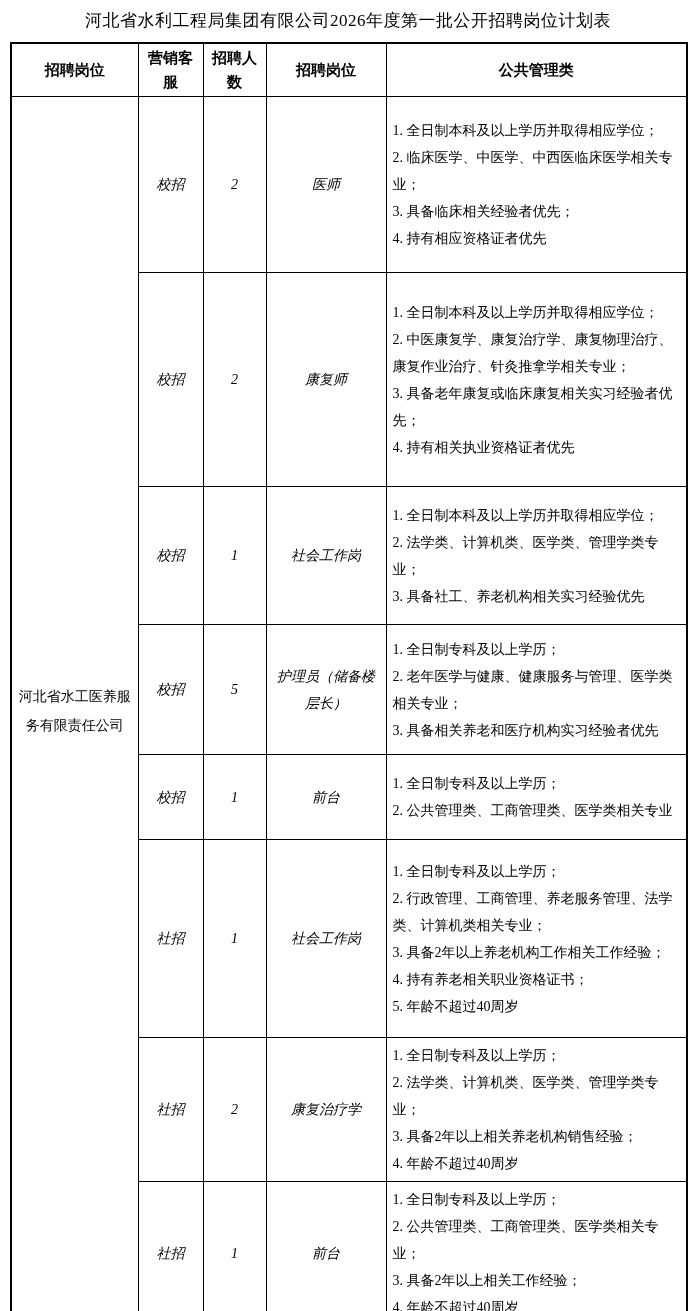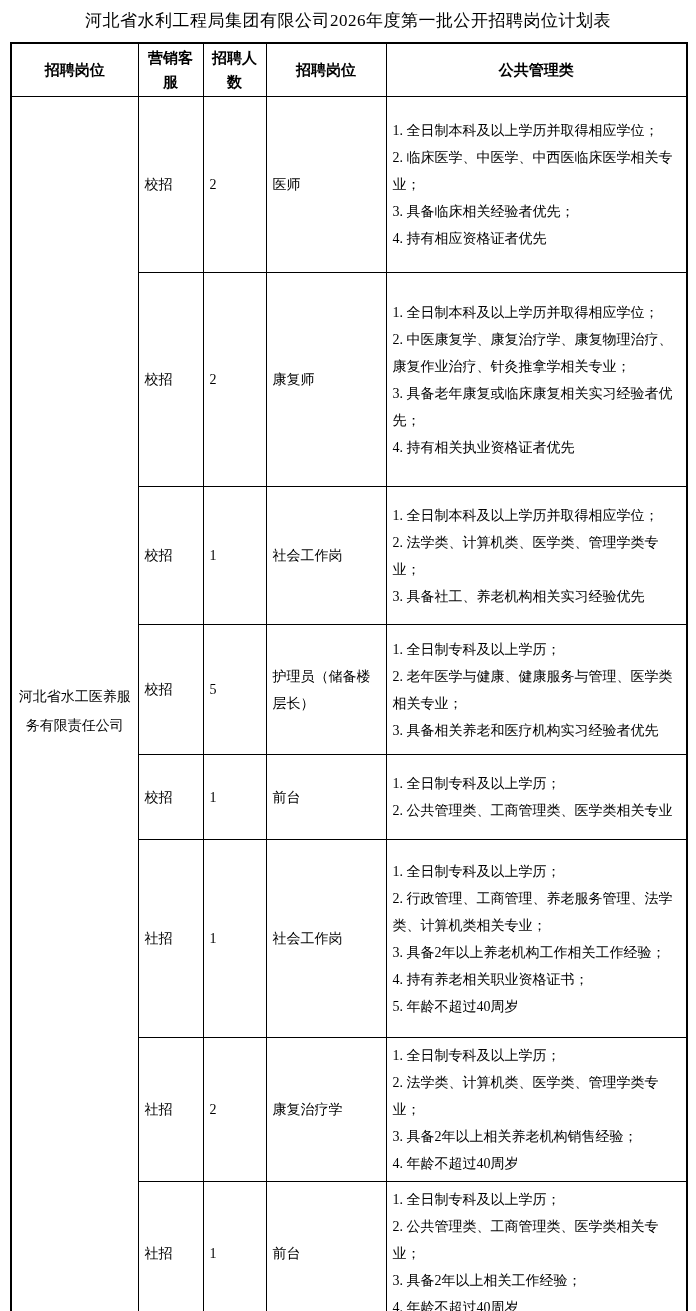--- a/index.html
+++ b/index.html
@@ -43,22 +43,23 @@
     text-align: center;
     height: 51px;
     line-height: 24px;
     padding: 2px 4px;
   }
   table.recruit td {
     font-size: 14px;
     padding: 4px 6px;
   }
   td.center-cell {
-    text-align: left;
+    text-align: center;
     line-height: 27px;
+    font-style: italic;
   }
   td.company-cell {
     text-align: center;
     line-height: 29px;
     padding: 4px 8px;
   }
   td.conditions-cell {
     text-align: left;
     line-height: 27px;
     white-space: pre-line;

